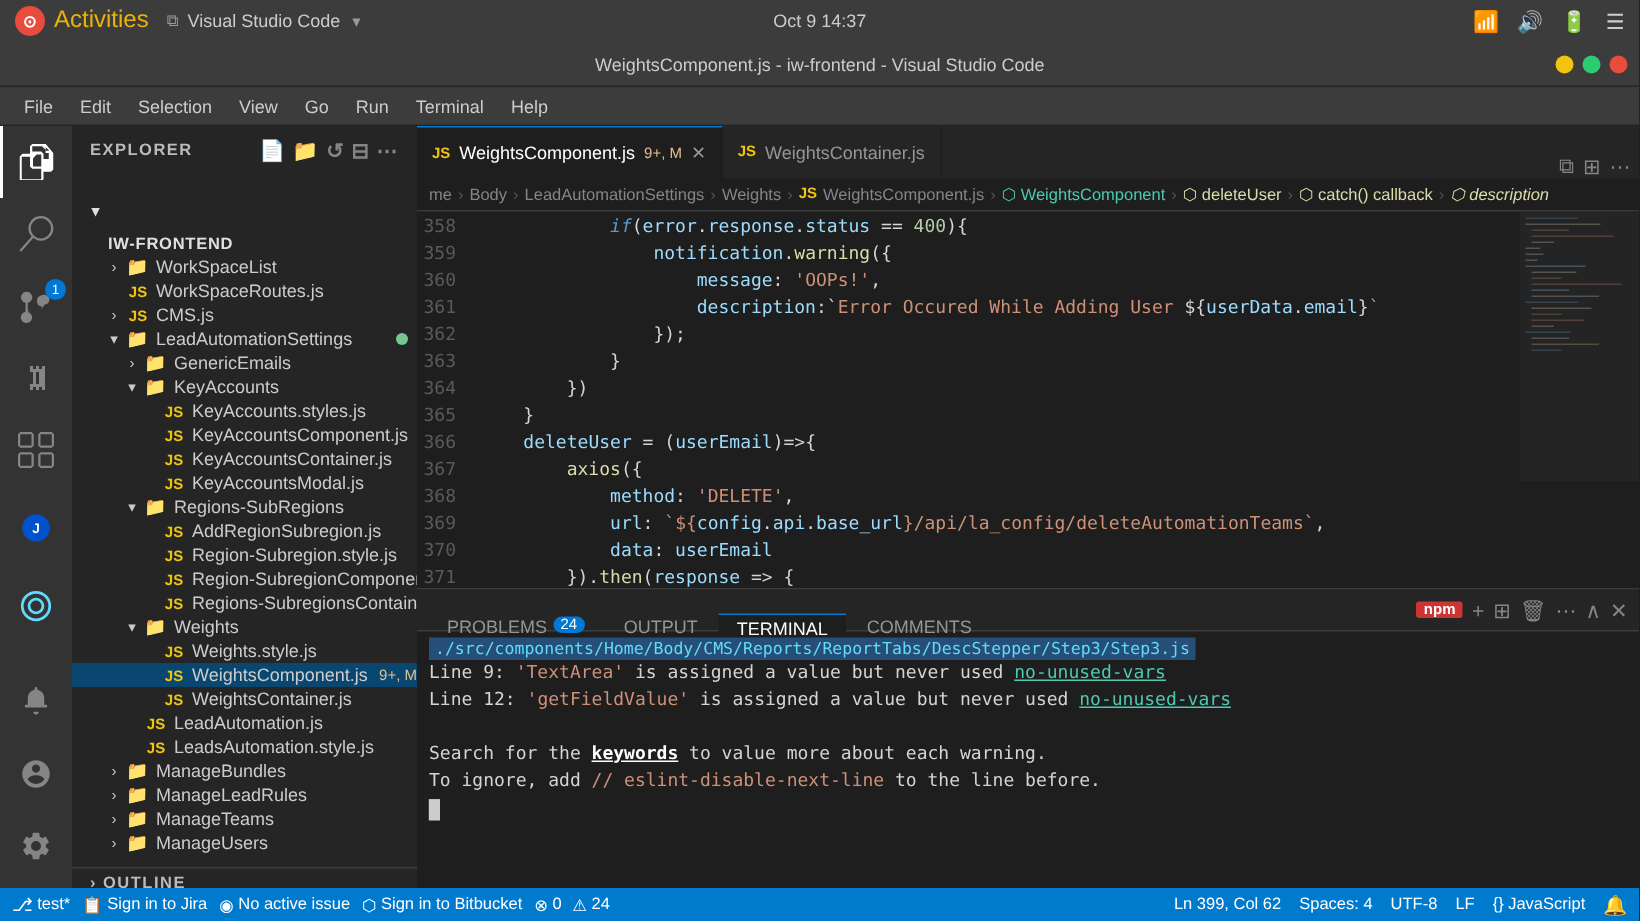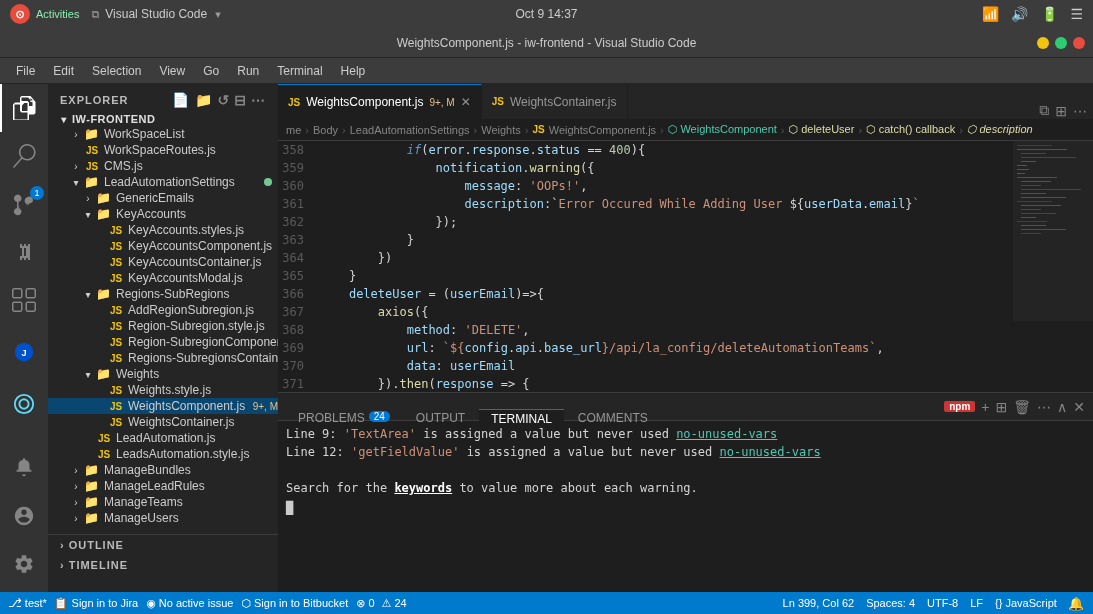--- a/index.html
+++ b/index.html
@@ -94,21 +94,21 @@
     .line { display: flex; line-height: 18px; }
     .line-num { color: #5a5a5a; width: 42px; text-align: right; padding-right: 16px; flex-shrink: 0; user-select: none; font-family: 'Consolas', monospace; font-size: 12px; }
     .line-content { flex: 1; white-space: pre; font-family: 'Consolas', monospace; font-size: 12px; }
   </style>
 </head>
 <body>
 
 <div style="height:28px; background:#3c3c3c; display:flex; align-items:center; padding:0 10px; position:relative; flex-shrink:0;">
   <div style="display:flex; align-items:center; gap:6px;">
     <span style="width:20px; height:20px; background:#e74c3c; border-radius:50%; display:inline-flex; align-items:center; justify-content:center; font-size:11px; font-weight:bold; color:white;">⊙</span>
-    <span style="color:#86efac; font-size:11px; cursor:pointer;">Activities</span>
+    <span style="color:#eab308; font-size:16px; cursor:pointer;">Activities</span>
     <span style="color:#999; font-size:11px; margin-left:6px;">⧉</span>
     <span style="color:#ccc; font-size:12px;">Visual Studio Code</span>
     <span style="color:#999; font-size:11px; margin-left:2px;">▾</span>
   </div>
   <span style="position:absolute; left:50%; transform:translateX(-50%); color:#ccc; font-size:12px;">Oct 9  14:37</span>
   <div style="margin-left:auto; display:flex; align-items:center; gap:12px;">
     <span style="color:#ccc; font-size:14px;">📶</span>
     <span style="color:#ccc; font-size:14px;">🔊</span>
     <span style="color:#ccc; font-size:14px;">🔋</span>
     <span style="color:#ccc; font-size:14px;">☰</span>
@@ -213,21 +213,21 @@
         <span title="New Folder" style="color:#858585; cursor:pointer; font-size:14px;">📁</span>
         <span title="Refresh" style="color:#858585; cursor:pointer; font-size:14px;">↺</span>
         <span title="Collapse" style="color:#858585; cursor:pointer; font-size:14px;">⊟</span>
         <span title="More Actions" style="color:#858585; cursor:pointer; font-size:14px;">⋯</span>
       </div>
     </div>
     <div class="sidebar-content">
 
       <div class="tree-item indent-1" style="font-weight:bold; color:#e0e0e0; font-size:11px; letter-spacing:0.5px;">
         <span class="tree-arrow">▾</span>
-        <span style="font-size:11px; font-weight:bold; letter-spacing:0.5px;">IW-FRONTEND</span>
+        <span style="font-size:11px; font-weight:bold; letter-spacing:0.5px;margin-top:44px;">IW-FRONTEND</span>
       </div>
 
       <div class="tree-item indent-2">
         <span class="tree-arrow">›</span>
         <span class="tree-icon" style="color:#dcb67a;">📁</span>
         <span class="tree-label">WorkSpaceList</span>
       </div>
       <div class="tree-item indent-2">
         <span class="tree-arrow"></span>
         <span class="tree-icon"><span class="js-icon">JS</span></span>
@@ -535,29 +535,35 @@
           <span style="background:#cc3534; color:white; padding:0 5px; border-radius:2px; font-size:10px; font-weight:bold;">npm</span>
           <span style="color:#858585; cursor:pointer;" title="New Terminal">+</span>
           <span style="color:#858585; cursor:pointer;" title="Split Terminal">⊞</span>
           <span style="color:#858585; cursor:pointer;" title="Kill Terminal">🗑</span>
           <span style="color:#858585; cursor:pointer;">⋯</span>
           <span style="color:#858585; cursor:pointer;">∧</span>
           <span style="color:#858585; cursor:pointer;">✕</span>
         </div>
       </div>
       <div class="panel-content">
+        <div>
+          <span style="background:#264f78; color:#61dafb; padding:1px 4px; font-size:11px; font-family:Consolas,monospace;">./src/components/Home/Body/CMS/Reports/ReportTabs/DescStepper/Step3/Step3.js</span>
+        </div>
         <div class="terminal-line">
           <span style="color:#d4d4d4;">Line 9:    </span><span style="color:#ce9178;">'TextArea'</span><span style="color:#d4d4d4;"> is assigned a value but never used   </span><span class="warning-link">no-unused-vars</span>
         </div>
         <div class="terminal-line">
           <span style="color:#d4d4d4;">Line 12:   </span><span style="color:#ce9178;">'getFieldValue'</span><span style="color:#d4d4d4;"> is assigned a value but never used   </span><span class="warning-link">no-unused-vars</span>
         </div>
         <div class="terminal-line">&nbsp;</div>
         <div class="terminal-line">
           <span style="color:#d4d4d4;">Search for the </span><span class="keyword-highlight">keywords</span><span style="color:#d4d4d4;"> to value more about each warning.</span>
+        </div>
+        <div class="terminal-line">
+          <span style="color:#d4d4d4;">To ignore, add </span><span style="color:#ce9178;">// eslint-disable-next-line</span><span style="color:#d4d4d4;"> to the line before.</span>
         </div>
         <div style="margin-top:4px;">
           <span style="color:#cccccc;">█</span>
         </div>
       </div>
     </div>
   </div>
 </div>
 
 <div class="status-bar">

